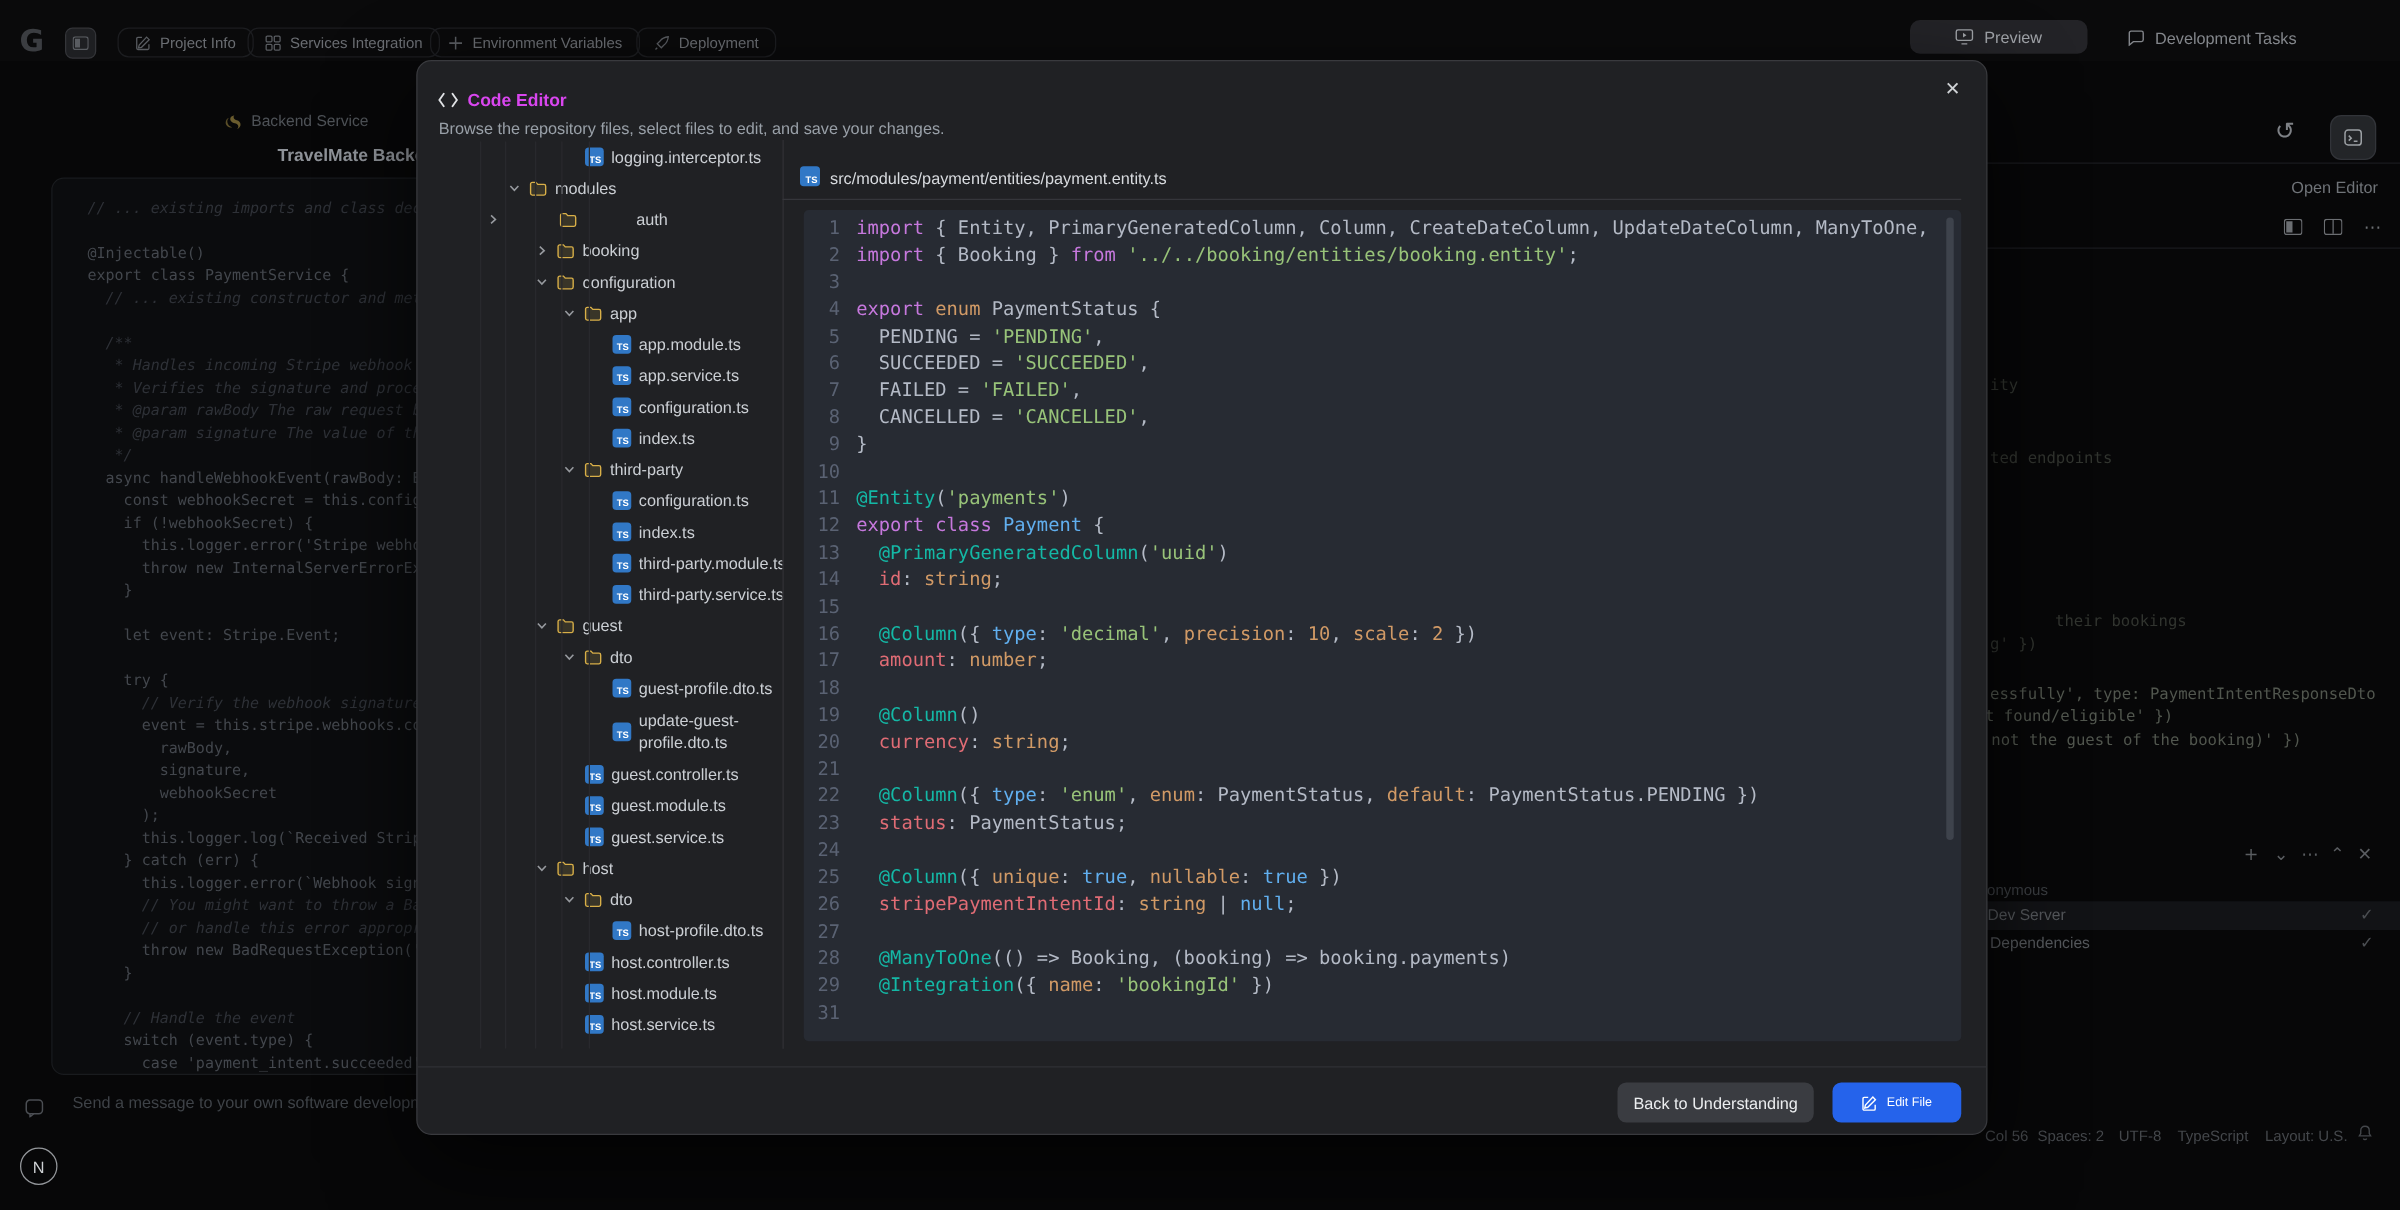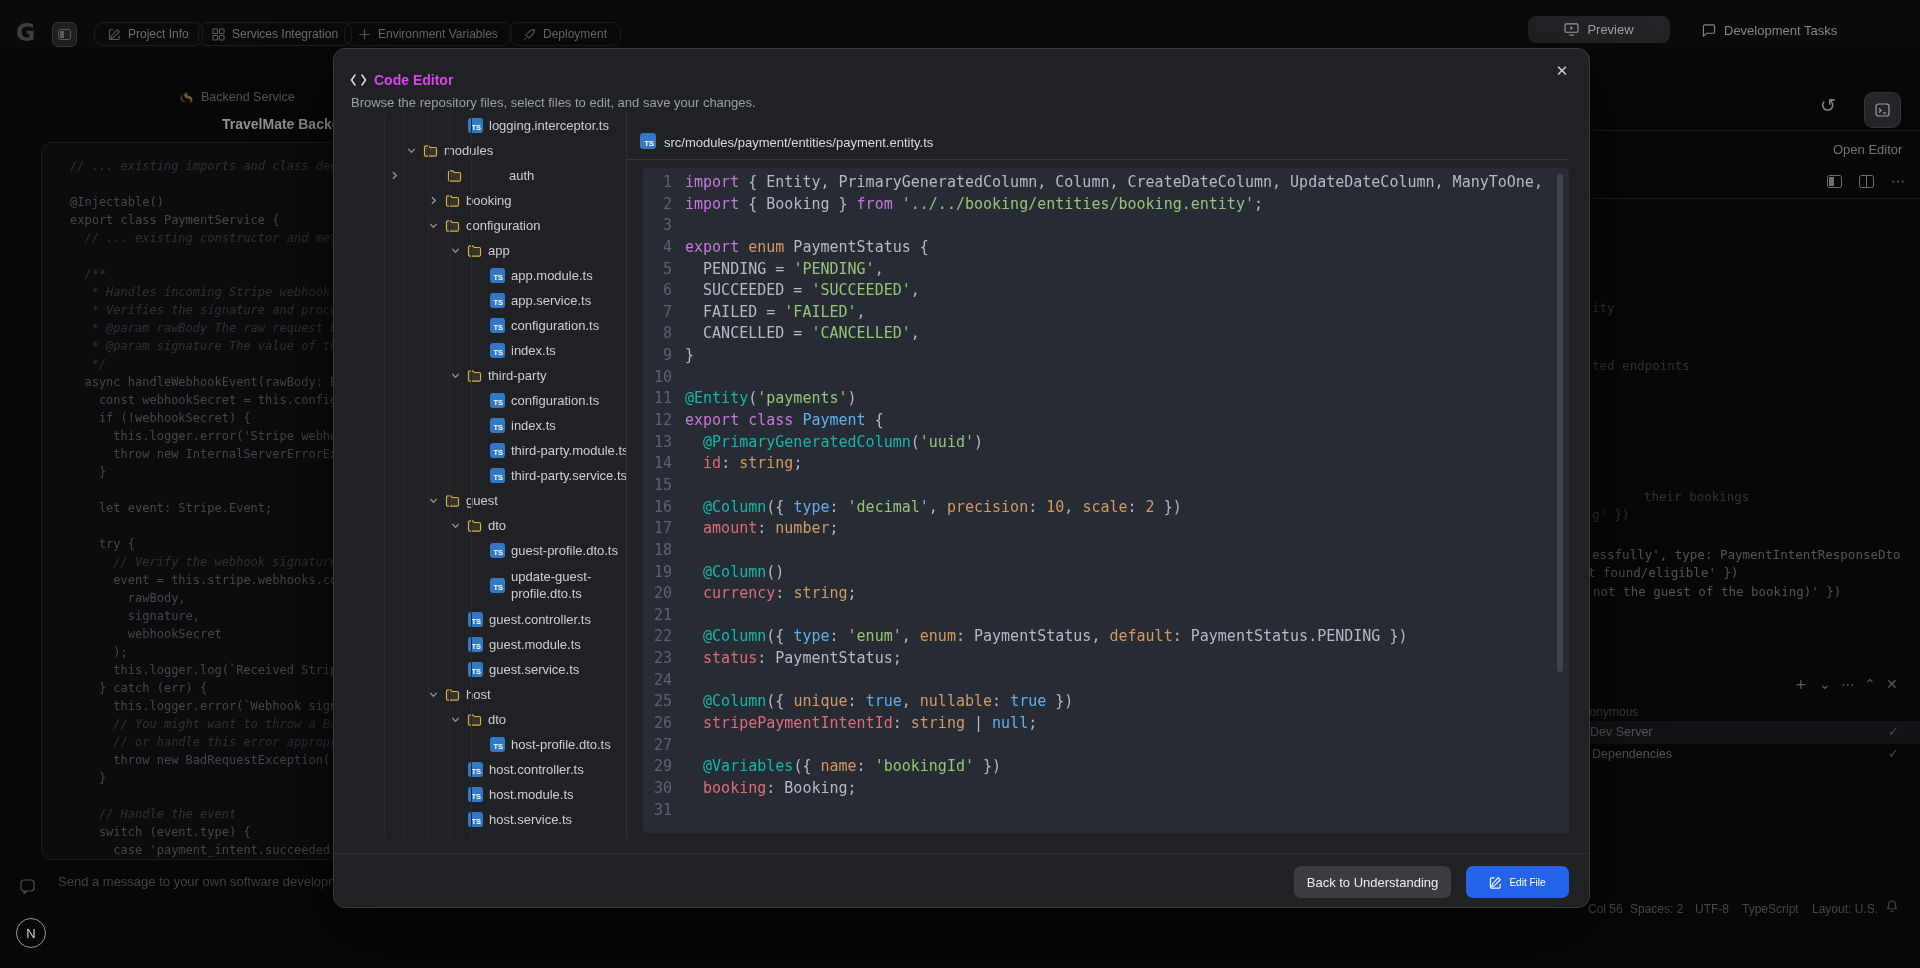--- a/index.html
+++ b/index.html
@@ -494,22 +494,22 @@
       <div class="cl"><span class="ln">18</span></div>
       <div class="cl"><span class="ln">19</span><span class="tk-pl">  </span><span class="tk-dec">@Column</span><span class="tk-pl">()</span></div>
       <div class="cl"><span class="ln">20</span><span class="tk-pl">  </span><span class="tk-prop">currency</span><span class="tk-pl">: </span><span class="tk-typ">string</span><span class="tk-pl">;</span></div>
       <div class="cl"><span class="ln">21</span></div>
       <div class="cl"><span class="ln">22</span><span class="tk-pl">  </span><span class="tk-dec">@Column</span><span class="tk-pl">({ </span><span class="tk-kwb">type</span><span class="tk-pl">: </span><span class="tk-str">'enum'</span><span class="tk-pl">, </span><span class="tk-key">enum</span><span class="tk-pl">: PaymentStatus, </span><span class="tk-key">default</span><span class="tk-pl">: PaymentStatus.PENDING })</span></div>
       <div class="cl"><span class="ln">23</span><span class="tk-pl">  </span><span class="tk-prop">status</span><span class="tk-pl">: PaymentStatus;</span></div>
       <div class="cl"><span class="ln">24</span></div>
       <div class="cl"><span class="ln">25</span><span class="tk-pl">  </span><span class="tk-dec">@Column</span><span class="tk-pl">({ </span><span class="tk-key">unique</span><span class="tk-pl">: </span><span class="tk-kwb">true</span><span class="tk-pl">, </span><span class="tk-key">nullable</span><span class="tk-pl">: </span><span class="tk-kwb">true</span><span class="tk-pl"> })</span></div>
       <div class="cl"><span class="ln">26</span><span class="tk-pl">  </span><span class="tk-prop">stripePaymentIntentId</span><span class="tk-pl">: </span><span class="tk-typ">string</span><span class="tk-pl"> | </span><span class="tk-kwb">null</span><span class="tk-pl">;</span></div>
       <div class="cl"><span class="ln">27</span></div>
-      <div class="cl"><span class="ln">29</span><span class="tk-pl">  </span><span class="tk-dec">@Variables</span><span class="tk-pl">({ </span><span class="tk-key">name</span><span class="tk-pl">: </span><span class="tk-str">'bookingId'</span><span class="tk-pl"> })</span></div>
-      <div class="cl"><span class="ln">30</span><span class="tk-pl">  </span><span class="tk-prop">booking</span><span class="tk-pl">: Booking;</span></div>
+      <div class="cl"><span class="ln">28</span><span class="tk-pl">  </span><span class="tk-dec">@ManyToOne</span><span class="tk-pl">(() =&gt; Booking, (booking) =&gt; booking.payments)</span></div>
+      <div class="cl"><span class="ln">29</span><span class="tk-pl">  </span><span class="tk-dec">@Integration</span><span class="tk-pl">({ </span><span class="tk-key">name</span><span class="tk-pl">: </span><span class="tk-str">'bookingId'</span><span class="tk-pl"> })</span></div>
       <div class="cl"><span class="ln">31</span></div>
     </div>
 
   <div class="fdiv"></div>
   <div class="btn-back">Back to Understanding</div>
   <div class="btn-edit">
     <span>
         <svg width="13" height="13" viewBox="0 0 14 14">
           <path d="M10 1.8l2.2 2.2L5.6 10.6 3 11.2l.6-2.6z" fill="none" stroke="#fff" stroke-width="1.2"></path>
           <path d="M12 8.5V12a1 1 0 0 1-1 1H2.5a1 1 0 0 1-1-1V3a1 1 0 0 1 1-1H6" fill="none" stroke="#fff" stroke-width="1.2"></path>

